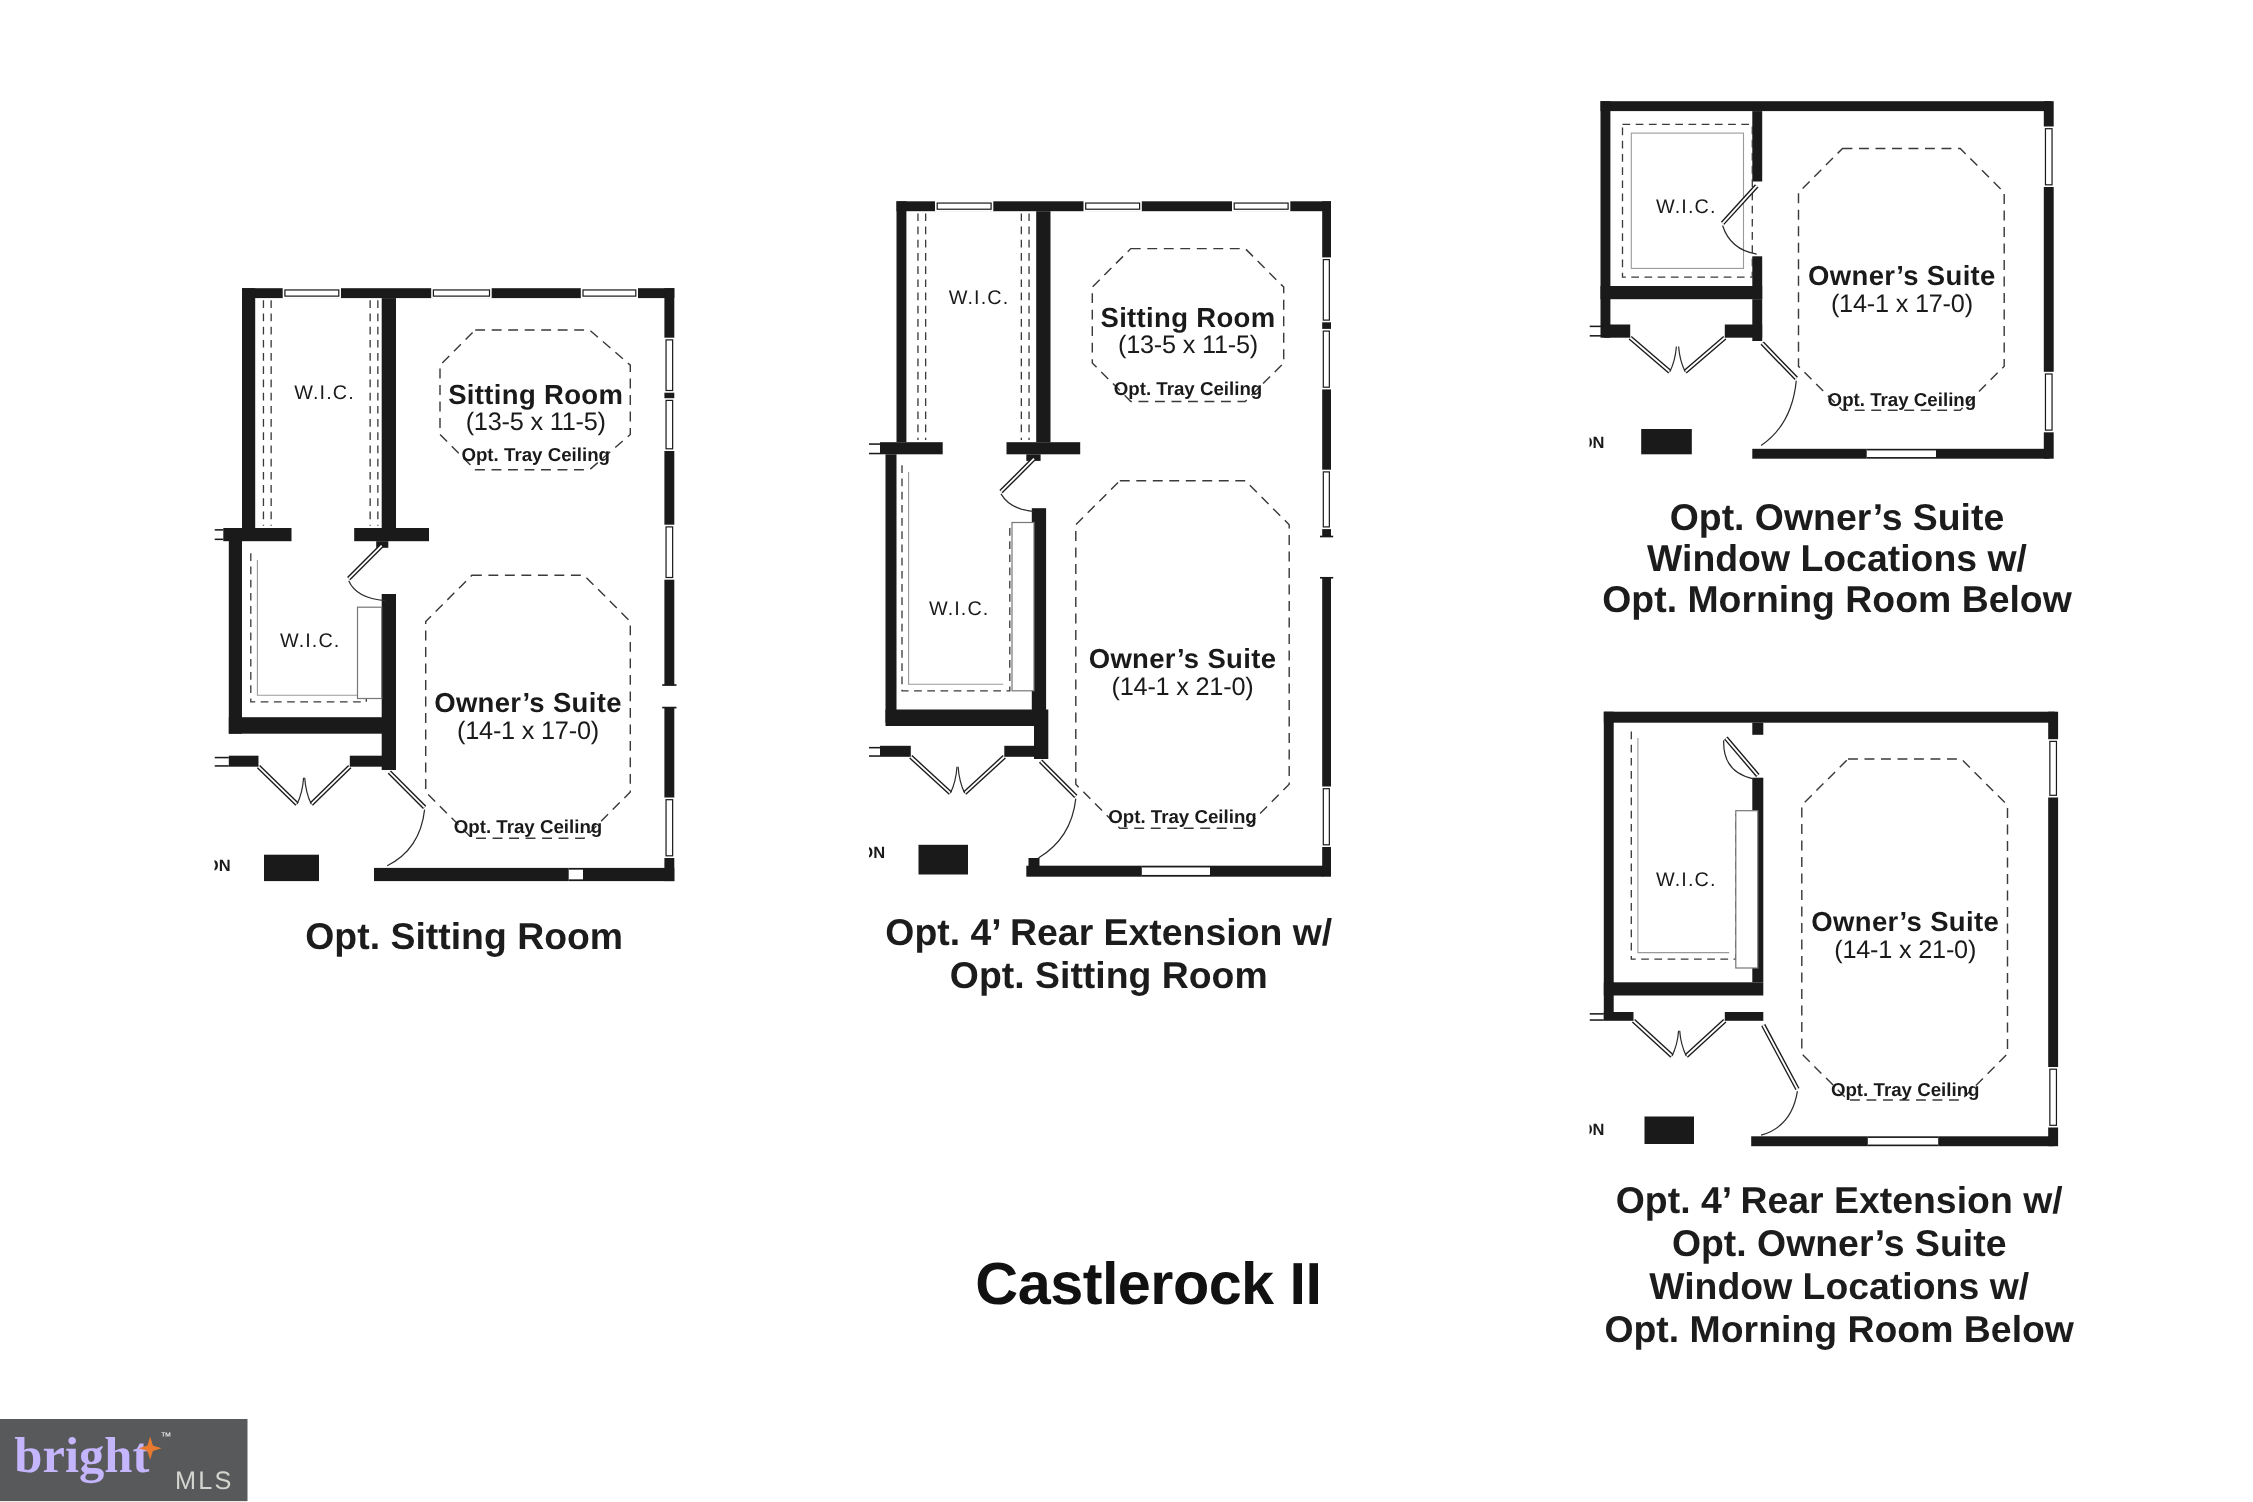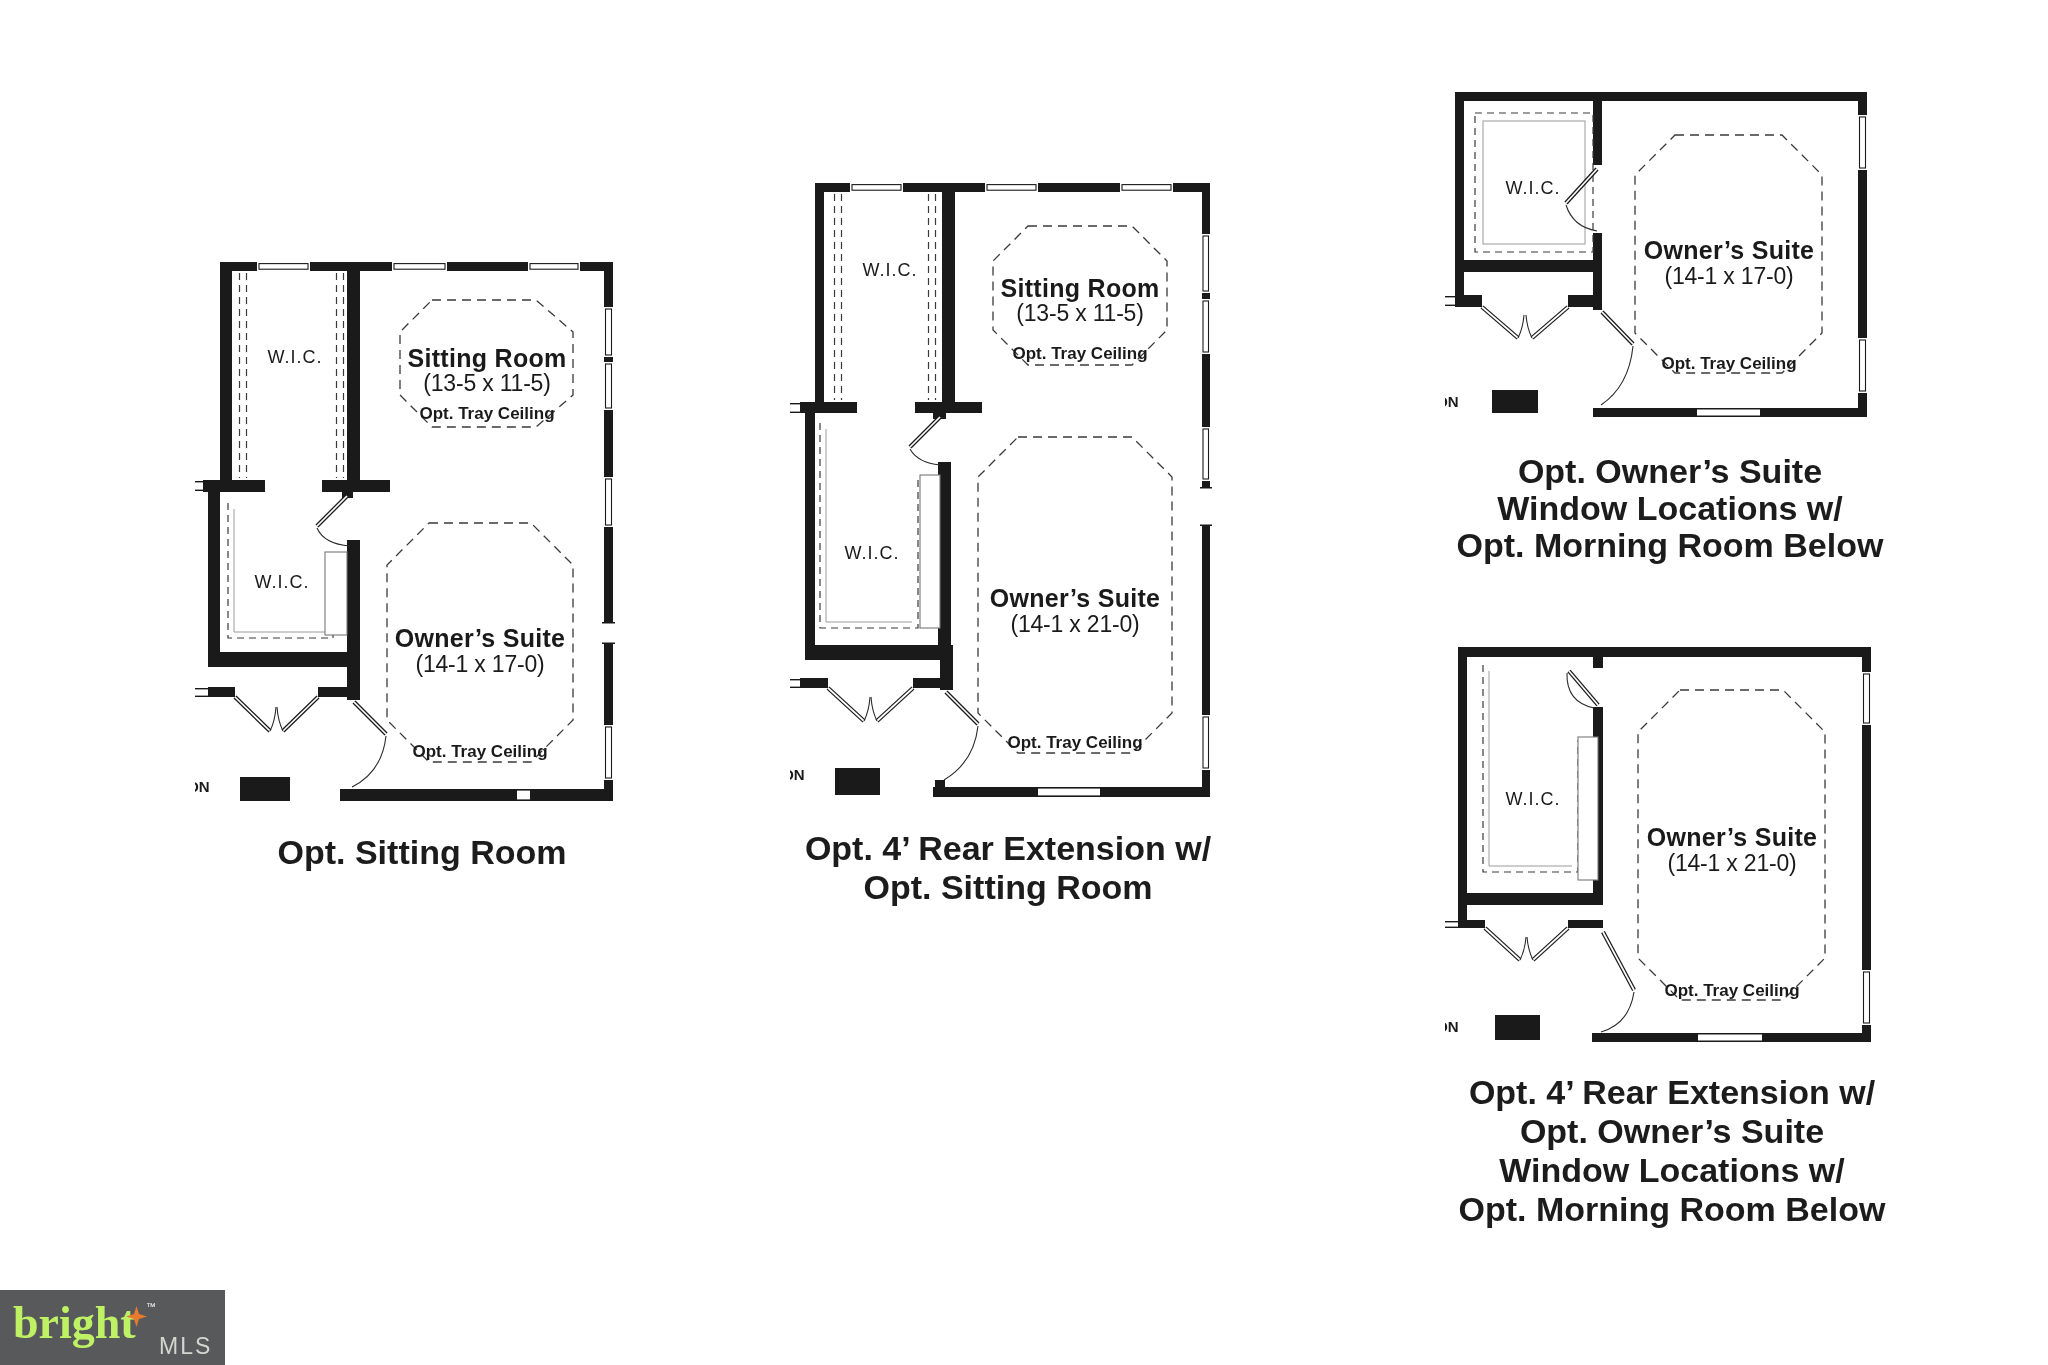--- a/index.html
+++ b/index.html
@@ -22,21 +22,21 @@
   .room-dims{font:400 23px "Liberation Sans",sans-serif;letter-spacing:-.2px;}
   .tray{font:700 17px "Liberation Sans",sans-serif;}
   .wic{font:400 18px "Liberation Sans",sans-serif;letter-spacing:1px;}
   .dn{font:700 15px "Liberation Sans",sans-serif;}
   .caption{position:absolute;text-align:center;font-weight:700;font-size:34px;line-height:38px;color:#1c1c1c;}
   #caption-plan2, #caption-plan4{line-height:39px;}
   #main-title{position:absolute;left:584px;top:1136px;width:920px;text-align:center;
               font-weight:700;font-size:54px;line-height:63px;letter-spacing:-.5px;color:#111;}
   #logo{position:absolute;left:0px;top:1290px;width:225px;height:75px;background:#58595b;}
   #logo .brand{position:absolute;left:13px;top:10px;font-family:"Liberation Serif",serif;
-               font-weight:700;font-size:46px;line-height:1;color:#bef264;}
+               font-weight:700;font-size:46px;line-height:1;color:#c4b5fd;}
   #logo .tm{position:absolute;left:146px;top:11px;font-size:10px;color:#fdfdfb;}
   #logo .mls{position:absolute;left:159px;top:31px;font-size:23px;letter-spacing:2px;
              color:#d5d5d0;font-weight:400;margin-top:12px;}
   #logo .star{position:absolute;left:126px;top:16px;width:21px;height:21px;}
 </style>
 </head>
 <body>
 
 <div id="canvas">
 
@@ -322,20 +322,21 @@
   </div>
 
   <div class="caption" id="caption-plan4" style="left:1437px;top:1073px;width:470px;">
     <div>Opt. 4’ Rear Extension w/</div>
     <div>Opt. Owner’s Suite</div>
     <div>Window Locations w/</div>
     <div>Opt. Morning Room Below</div>
   </div>
 
   <div id="main-title">
+    <div>Castlerock II</div>
   </div>
 
   <div id="logo">
     <span class="brand">bright</span>
     <svg class="star" viewBox="0 0 22 22">
       <path d="M 11,0 L 13.6,8.4 L 22,11 L 13.6,13.6 L 11,22 L 8.4,13.6 L 0,11 L 8.4,8.4 Z" fill="#e87a2f"></path>
     </svg>
     <span class="tm">™</span>
     <span class="mls">MLS</span>
   </div>

